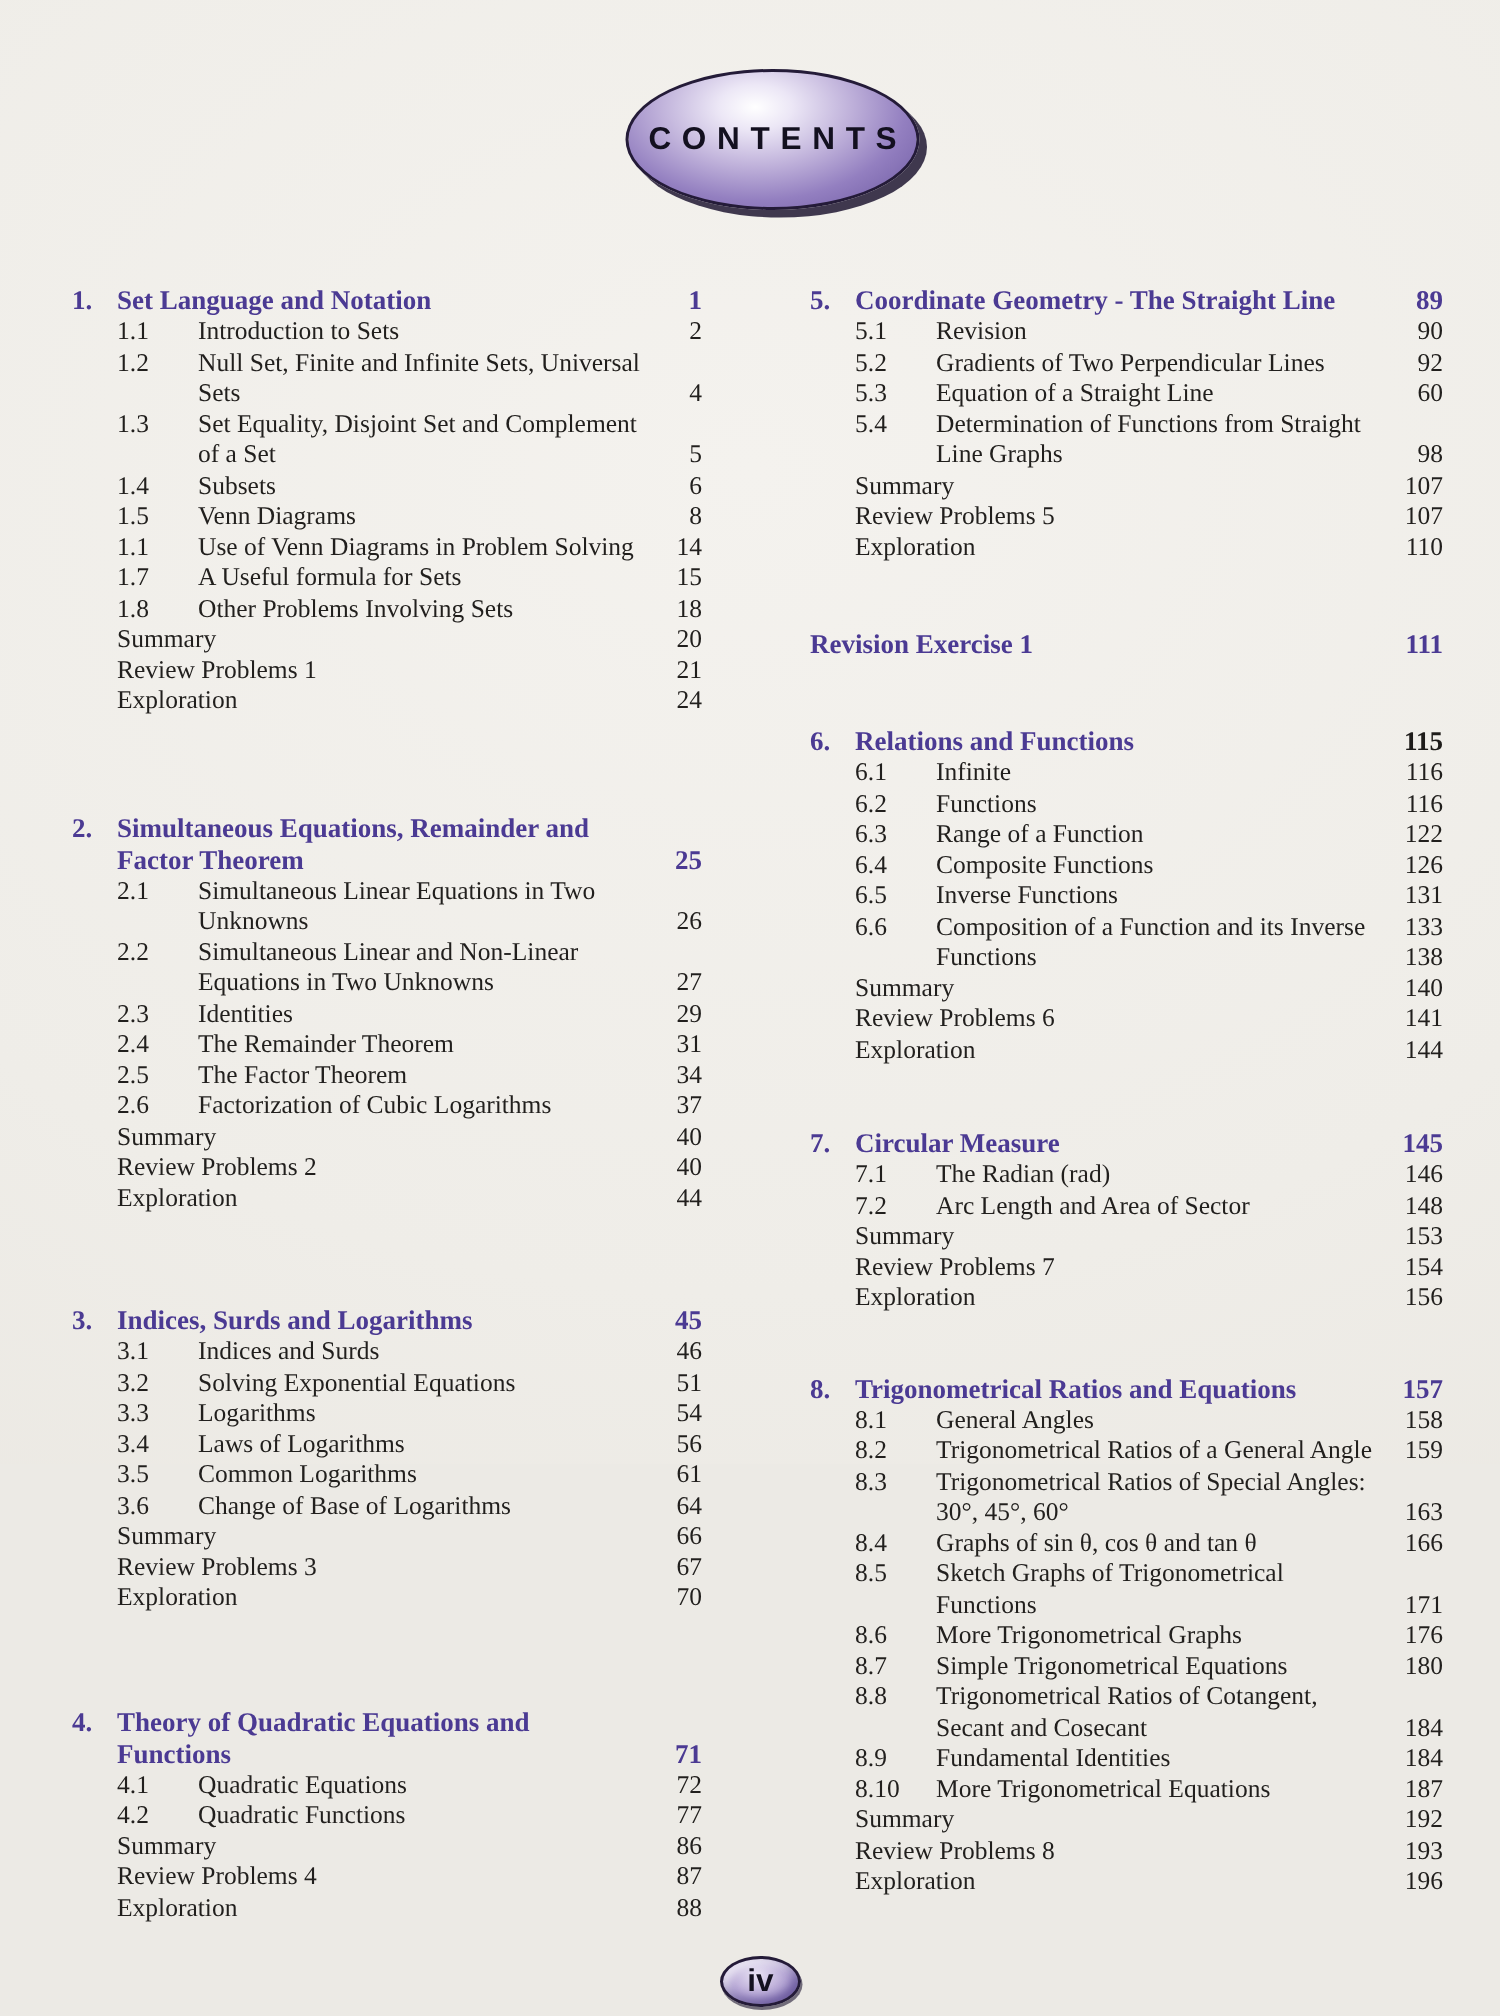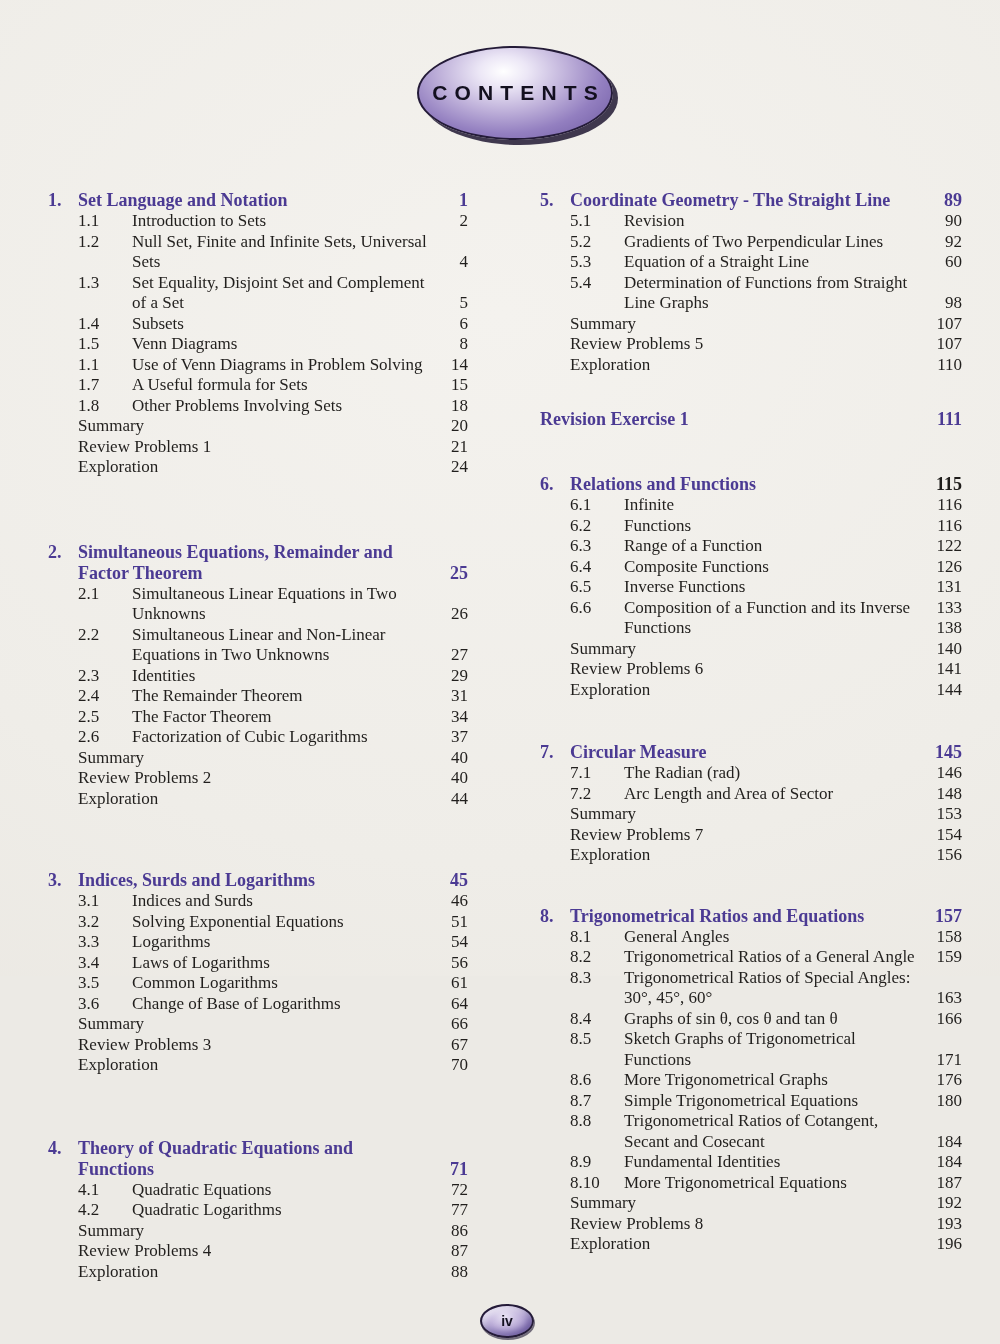--- a/index.html
+++ b/index.html
@@ -42,21 +42,21 @@
     padding-left:48px;padding-right:38px;
     box-sizing:border-box;
     gap:72px;
   }
   .col{display:flex;flex-direction:column;}
   .col0{width:420px;}
   .col1{width:422px;}
   .blk{display:block;}
   
   .b0-1{margin-top:64px;} .b0-2{margin-top:61px;} .b0-3{margin-top:62px;}
-  .b1-1{margin-top:34px;} .b1-2{margin-top:44px;} .b1-3{margin-top:42px;} .b1-4{margin-top:40px;}
+  .b1-1{margin-top:44px;} .b1-2{margin-top:44px;} .b1-3{margin-top:42px;} .b1-4{margin-top:40px;}
   
   .hrow{
     display:grid;grid-template-columns:30px 1fr max-content;
     font-weight:700;font-size:18px;line-height:21px;
     color:#4b3a93;
   }
   .hrow.noNum{grid-template-columns:1fr max-content;}
   .hpage{justify-self:end;}
   .hpage.dark{color:#1e1c1a;}
   
@@ -75,21 +75,21 @@
     width:50px;height:30px;
     margin-left:14px;
     border-radius:50%;
     border:2px solid #241b38;
     box-shadow:1px 2px 0 rgba(32,24,50,0.6), inset -3px -3px 6px rgba(74,58,130,0.55), inset 3px 3px 6px rgba(255,255,255,0.75);
     background:radial-gradient(ellipse at 45% 35%, #e9e3f4 0%, #c0b2db 40%, #9583c2 75%, #8270b0 100%);
     display:flex;align-items:center;justify-content:center;
   }
   .footer-text{
     font-family:"Liberation Sans","DejaVu Sans",sans-serif;
-    font-weight:700;font-size:14px;color:#13101f;
+    font-weight:700;font-size:21px;color:#13101f;
   }
 </style>
 </head>
 <body>
 
 <div class="page">
 
   <div class="badge-wrap">
     <div class="badge-oval">
       <span class="badge-text">CONTENTS</span>
@@ -287,21 +287,21 @@
             <span class="htitle">Functions</span>
             <span class="hpage">71</span>
           </div>
           <div class="row sub">
             <span class="rnum">4.1</span>
             <span class="rtext">Quadratic Equations</span>
             <span class="rpage">72</span>
           </div>
           <div class="row sub">
             <span class="rnum">4.2</span>
-            <span class="rtext">Quadratic Logarithms</span>
+            <span class="rtext">Quadratic Functions</span>
             <span class="rpage">77</span>
           </div>
           <div class="row aux">
             <span class="rtext">Summary</span>
             <span class="rpage">86</span>
           </div>
           <div class="row aux">
             <span class="rtext">Review Problems 4</span>
             <span class="rpage">87</span>
           </div>

